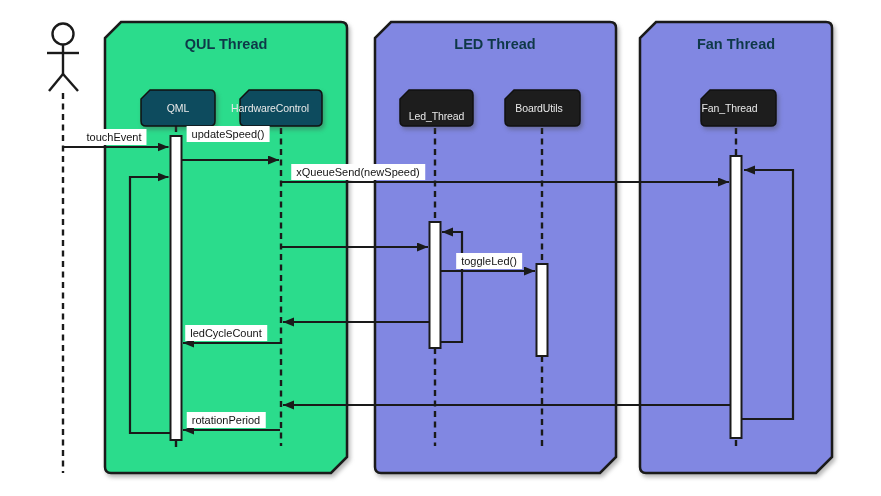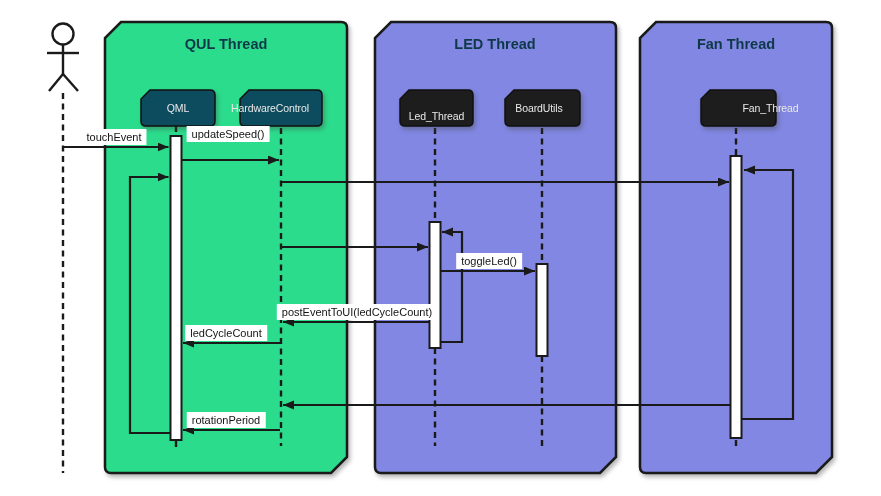--- a/index.html
+++ b/index.html
@@ -95,21 +95,21 @@
 <div class="text-layer">
 
   <div class="container-title" style="left:226px;top:36px">QUL Thread</div>
   <div class="container-title" style="left:495px;top:36px">LED Thread</div>
   <div class="container-title" style="left:736px;top:36px">Fan Thread</div>
 
   <div class="participant-label" style="left:141px;top:90px;width:74px;height:36px">QML</div>
   <div class="participant-label" style="left:240px;top:90px;width:60px;height:36px">HardwareControl</div>
   <div class="participant-label" style="left:400px;top:90px;width:73px;height:52px">Led_Thread</div>
   <div class="participant-label" style="left:505px;top:90px;width:68px;height:36px">BoardUtils</div>
-  <div class="participant-label" style="left:733px;top:90px;width:75px;height:36px">Fan_Thread</div>
+  <div class="participant-label" style="left:692px;top:90px;width:75px;height:36px">Fan_Thread</div>
 
   <div class="msg-label" style="left:114px;top:129px">touchEvent</div>
   <div class="msg-label" style="left:228px;top:126px">updateSpeed()</div>
+  <div class="msg-label" style="left:358px;top:164px">xQueueSend(newSpeed)</div>
   <div class="msg-label" style="left:489px;top:253px">toggleLed()</div>
-  <div class="msg-label" style="left:357px;top:304px">postEventToUI(ledCycleCount)</div>
   <div class="msg-label" style="left:226px;top:325px">ledCycleCount</div>
   <div class="msg-label" style="left:226px;top:412px">rotationPeriod</div>
 </div>
 
 </body></html>

